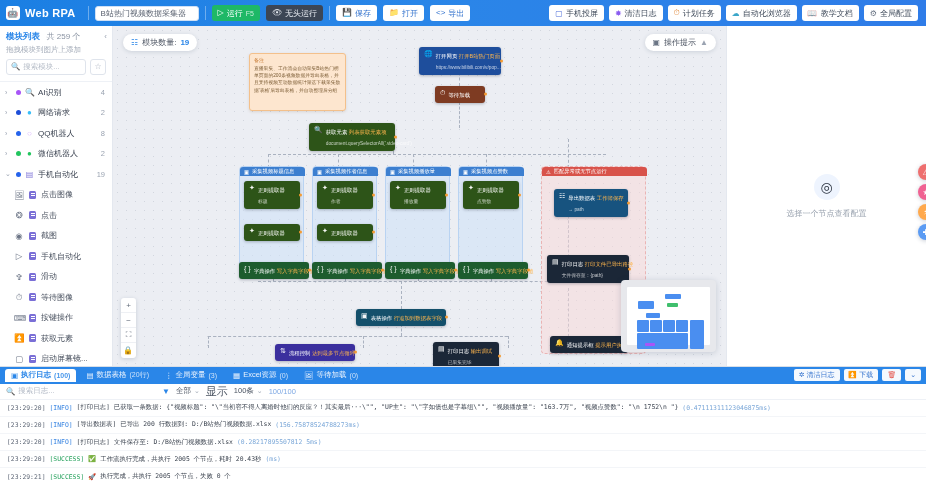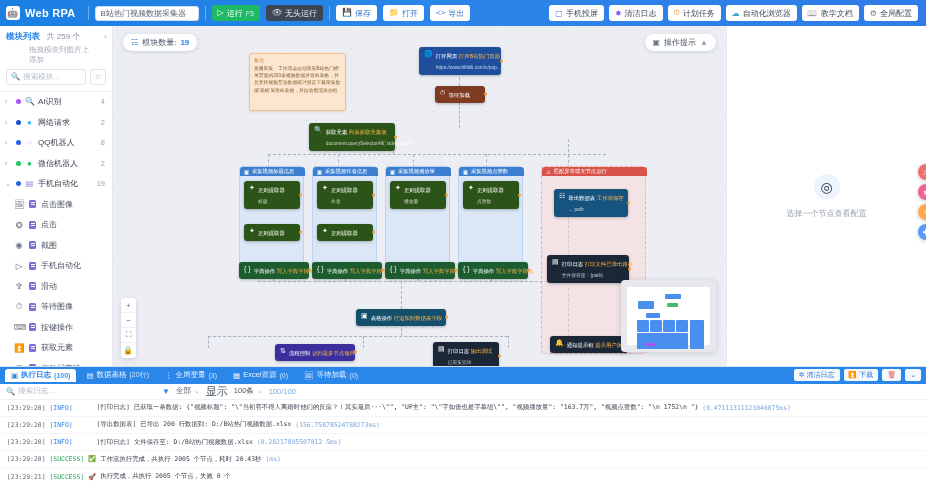--- a/index.html
+++ b/index.html
@@ -51,21 +51,21 @@
   .body { flex: 1 1 auto; display: flex; min-height: 0; }
 
   
   .sidebar {
     width: 113px; flex: 0 0 113px; background:#fff; border-right: 1px solid #e4e8ef;
     display:flex; flex-direction: column; min-height:0;
   }
   .sb-head { padding: 5px 22px 4px 6px; position: relative; }
   .sb-title { font-size: 8.5px; color:#2a86e8; font-weight:bold; display:inline; }
   .sb-count { font-size: 8px; color:#8a93a2; margin-left: 4px; }
-  .sb-sub { font-size: 7.5px; color:#a3abb8; margin-top: 2px; line-height:1.3;margin-left:23px; }
+  .sb-sub { font-size: 7.5px; color:#a3abb8; margin-top: 2px; line-height:1.3; }
   .sb-collapse {
     position:absolute; right:5px; top:6px; font-size:8px; color:#9aa3b2; cursor:pointer;
   }
   .sb-searchrow { display:flex; align-items:center; gap:4px; padding: 0 6px 6px 6px; }
   .sb-search {
     flex:1; height:16px; border:1px solid #dfe4ec; border-radius:3px; background:#fff;
     display:flex; align-items:center; gap:3px; padding: 0 4px; font-size:7.5px; color:#b4bbc6;
   }
   .sb-star {
     width:16px; height:16px; border:1px solid #dfe4ec; border-radius:3px;
@@ -226,21 +226,21 @@
   .f-count { font-size:7.5px; color:#7fa9e4; }
   .logs { flex:1 1 auto; overflow:hidden; }
   .logrow {
     height:17.2px; display:flex; align-items:center; gap:4px; padding: 0 7px;
     font-family:"DejaVu Sans Mono","Liberation Mono",monospace; font-size:6.4px;
     border-bottom:1px solid #f3f5f8; white-space:nowrap; overflow:hidden;
   }
   .lt { color:#5d6675; }
   .lv-INFO { color:#2f7fe0; }
   .lv-SUCCESS { color:#23a05a; }
-  .lsrc { color:#3b434f;margin-left:20px; }
+  .lsrc { color:#3b434f; }
   .lmsg { color:#3b434f; overflow:hidden; text-overflow:ellipsis; }
   .ldur { color:#7aa7d8; }
   .lbadge { font-size:6.5px; }
 </style>
 </head>
 <body>
 
 <div class="app">
 
   <div class="topbar">

